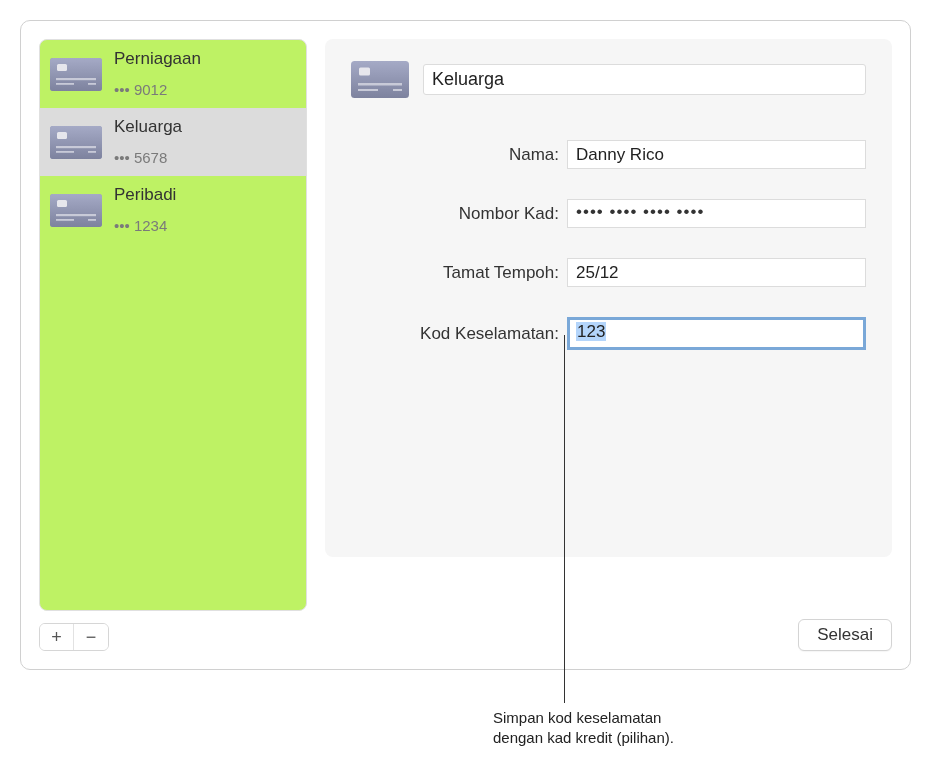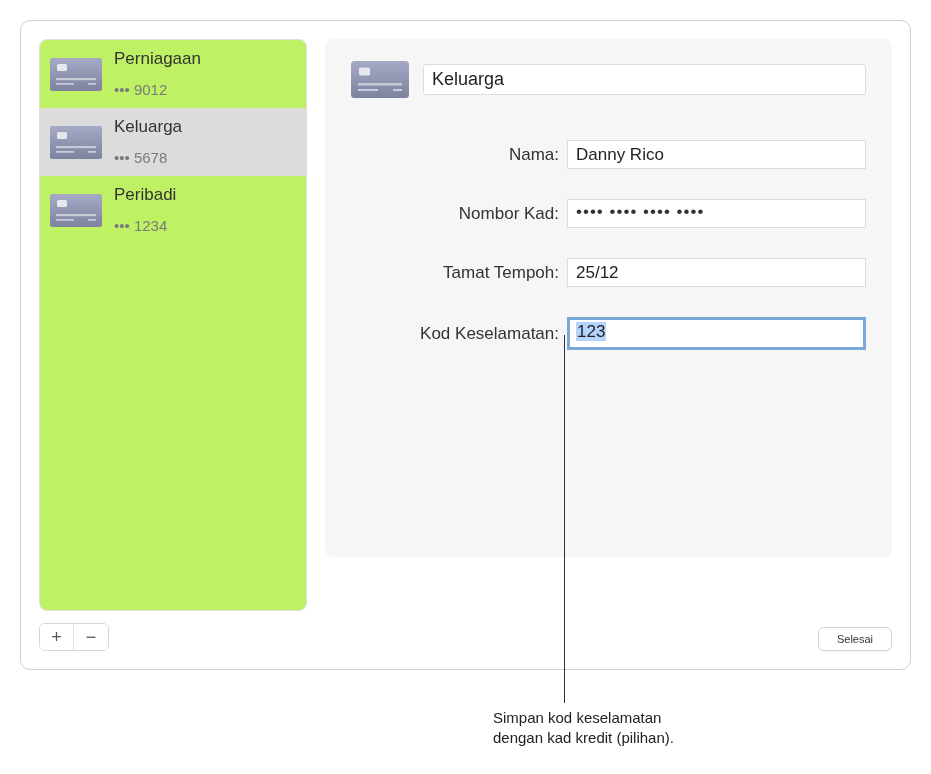--- a/index.html
+++ b/index.html
@@ -153,21 +153,21 @@
       padding: 2px 6px;
     }
     .done-btn {
       position: absolute;
       right: 18px;
       bottom: 18px;
       padding: 5px 18px;
       background: #fff;
       border: 1px solid #d4d4d4;
       border-radius: 6px;
-      font-size: 11px;
+      font-size: 17px;
       color: #333;
       box-shadow: 0 1px 1px rgba(0,0,0,0.04);
       cursor: default;
     }
     .callout-line {
       position: absolute;
       left: 544px;
       top: 315px;
       width: 1px;
       height: 368px;

